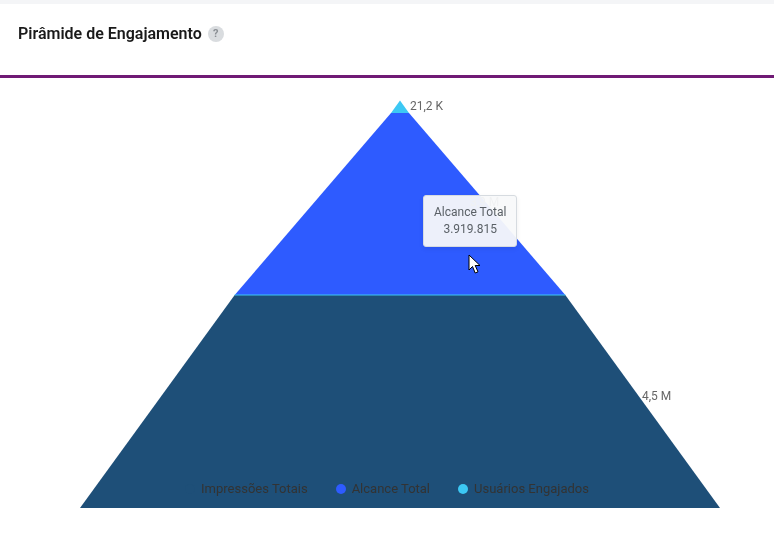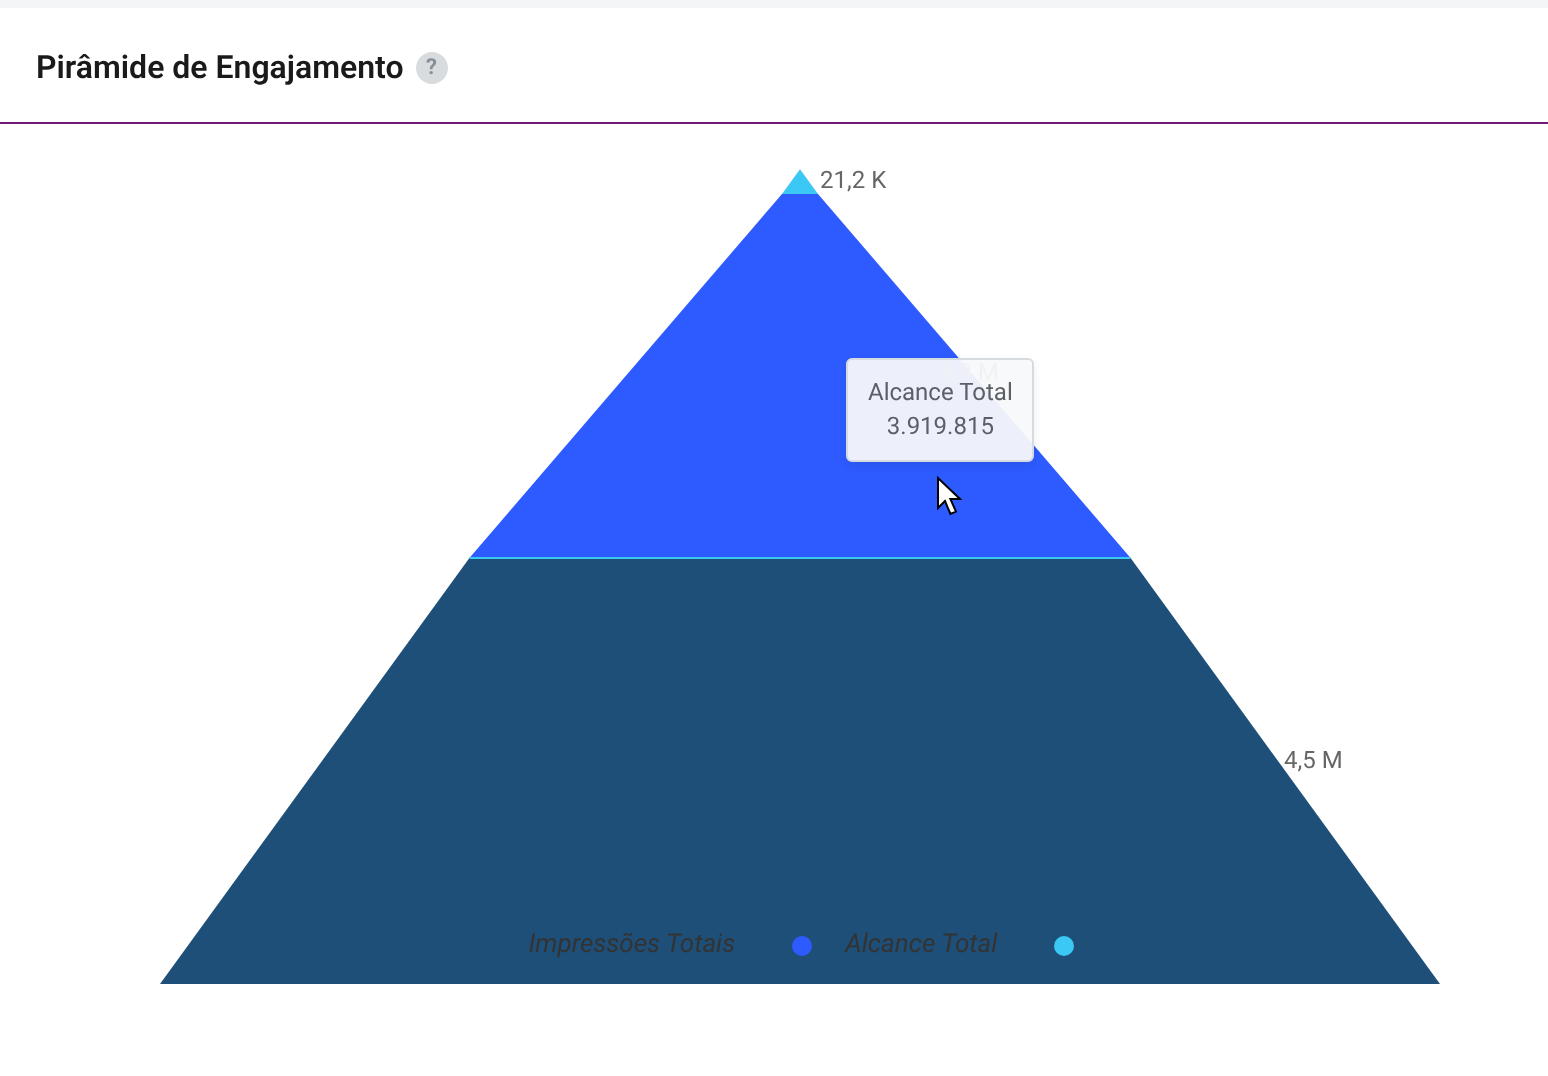--- a/index.html
+++ b/index.html
@@ -1,25 +1,25 @@
 <!DOCTYPE html>
 <html><head>
   <meta charset="utf-8">
   <style>
     * { margin: 0; padding: 0; box-sizing: border-box; }
     body { font-family: -apple-system, BlinkMacSystemFont, "Segoe UI", Roboto, Arial, sans-serif; background: #fff; width: 774px; height: 538px; position: relative; }
     .topbar { background: #f4f5f7; height: 4px; width: 100%; }
-    .header { padding: 20px 0 18px 18px; border-bottom: 1px solid #701a75; }
+    .header { padding: 20px 0 32px 18px; border-bottom: 3px solid #701a75; }
     .header-title { font-size: 16px; font-weight: 600; color: #1a1a1a; display: inline-flex; align-items: center; gap: 6px; }
     .help-icon { display: inline-flex; align-items: center; justify-content: center; width: 16px; height: 16px; border-radius: 50%; background: #d9dcdf; color: #8a8f94; font-size: 11px; font-weight: 700; }
     .chart-wrap { position: relative; width: 100%; height: 430px; text-align: center; }
     svg.pyramid { position: absolute; left: 0; top: 0; }
     .data-label { font-size: 12px; fill: #666; }
     .legend { position: absolute; bottom: 12px; left: 0; width: 100%; display: flex; justify-content: center; align-items: center; gap: 28px; font-size: 13px; color: #333; }
-    .legend-item { display: inline-flex; align-items: center; gap: 17px; font-style: italic; }
+    .legend-item { display: inline-flex; align-items: center; gap: 6px; }
     .swatch { width: 10px; height: 10px; border-radius: 50%; display: inline-block; }
     .tooltip { position: absolute; background: rgba(248,249,250,0.95); border: 1px solid #d6dbe0; border-radius: 3px; padding: 8px 10px; font-size: 12px; color: #5a6066; box-shadow: 0 2px 5px rgba(0,0,0,0.07); line-height: 1.4; }
     .tooltip .tline1 { white-space: nowrap; }
     .tooltip .tline2 { white-space: nowrap; }
     .cursor-arrow { position: absolute; width: 16px; height: 22px; pointer-events: none; }
   </style>
 </head>
 <body>
 
 <div class="topbar"></div>
@@ -61,16 +61,17 @@
     <span class="legend-item">
       <span class="swatch" style="background:#1e4f78"></span>
       <span>Impressões Totais</span>
     </span>
     <span class="legend-item">
       <span class="swatch" style="background:#2e5bff"></span>
       <span>Alcance Total</span>
     </span>
     <span class="legend-item">
       <span class="swatch" style="background:#3cc8f4"></span>
+      <span>Usuários Engajados</span>
     </span>
   </div>
 
 </div>
 
 </body></html>

